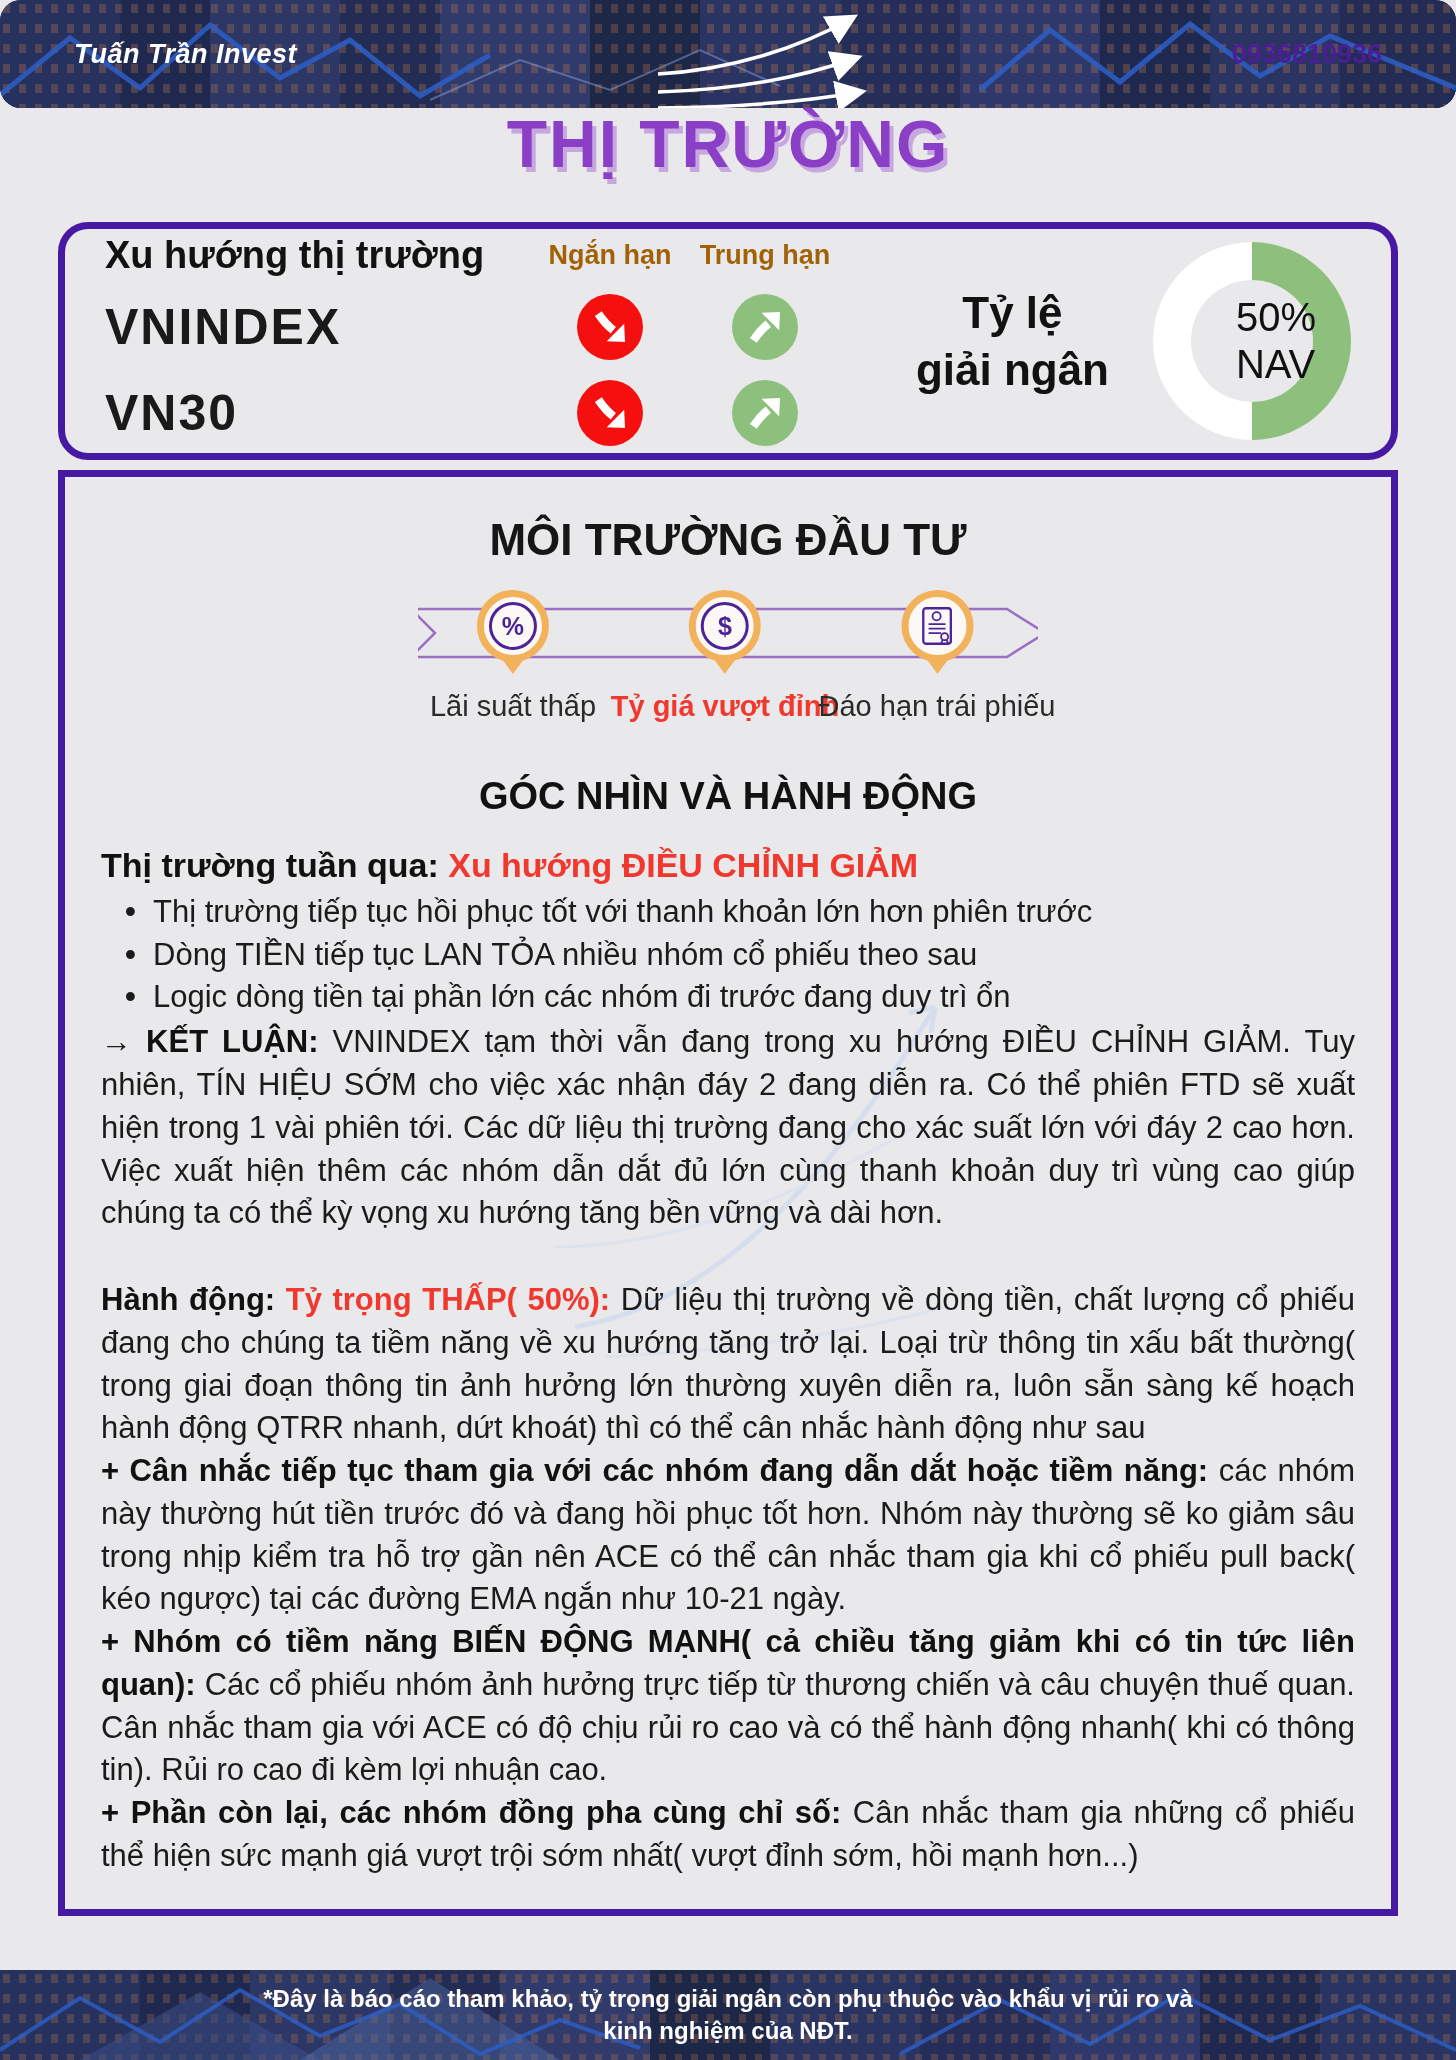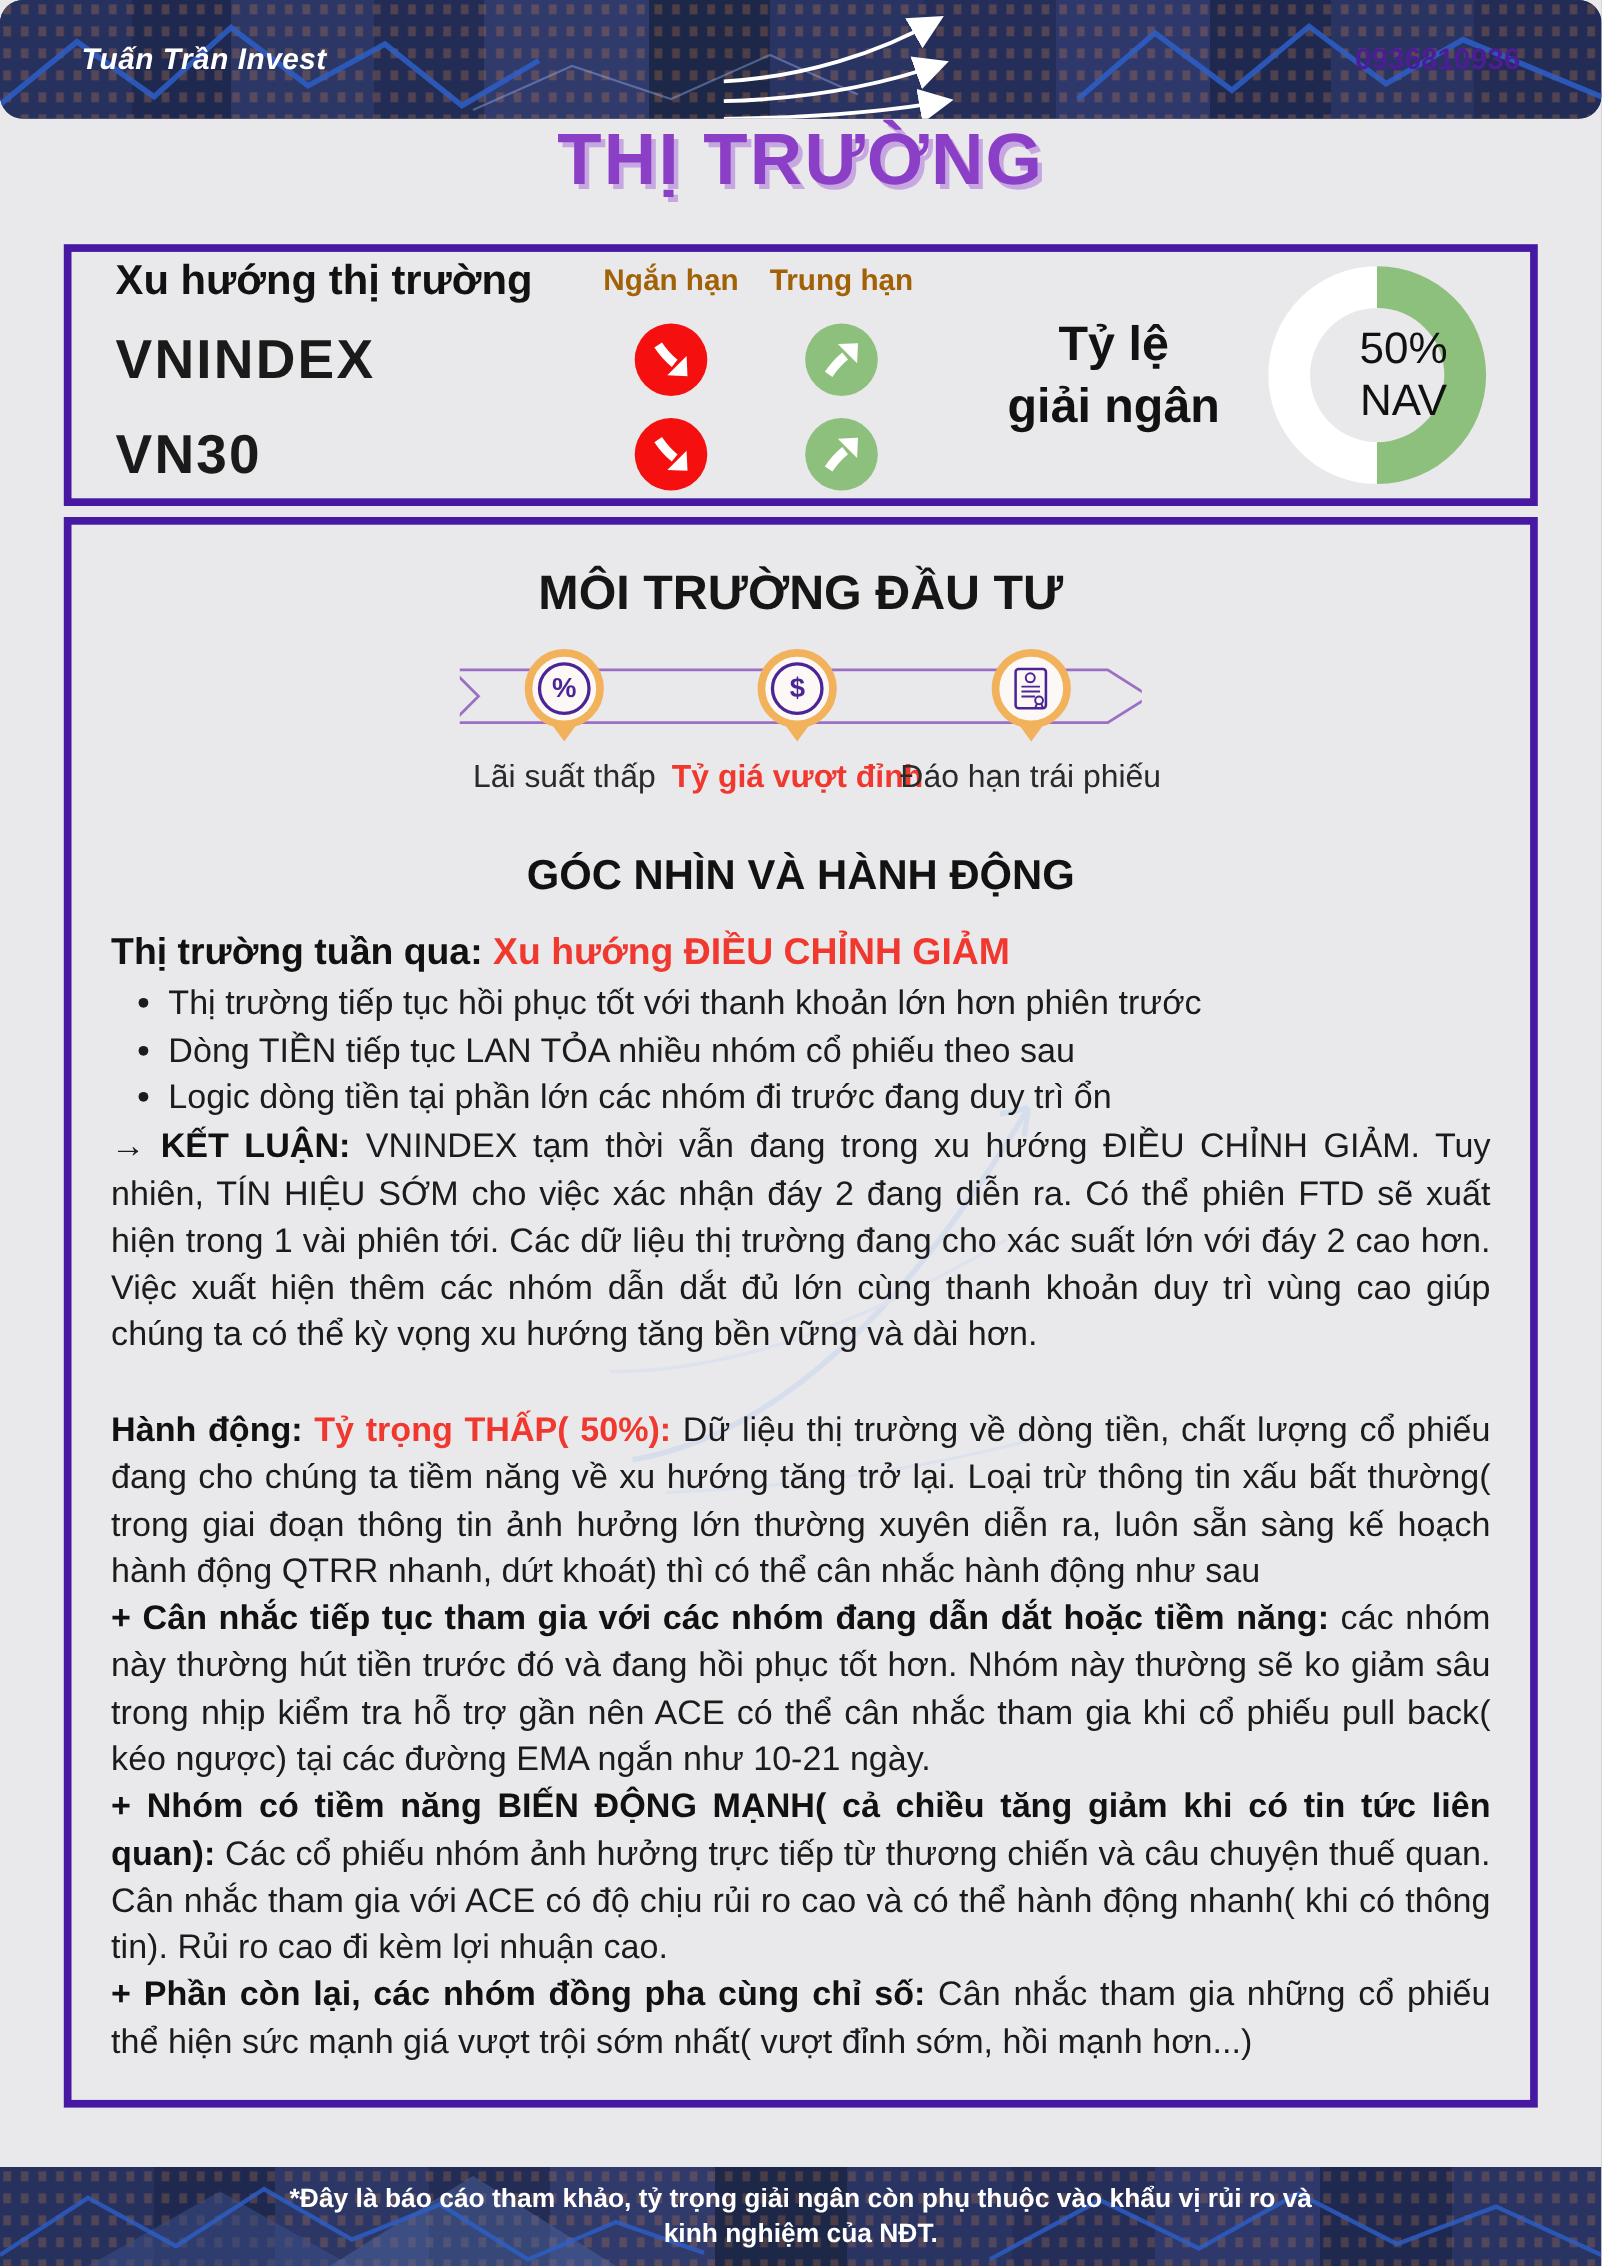--- a/index.html
+++ b/index.html
@@ -20,41 +20,41 @@
          line-height:1.35;text-align:center;}
 
   
   .page-title{position:absolute;top:106px;left:0;width:100%;text-align:center;
         font-size:66px;font-weight:800;color:#8a3fc6;letter-spacing:2px;
         text-shadow:4px 5px 0 #c7a7e0;}
 
   
   .main-frame{position:absolute;left:58px;right:58px;border:7px solid #4718a2;
         box-sizing:border-box;background:#e9e8ea;}
-  .trend-box{top:222px;height:238px;display:flex;align-items:center;padding:0 26px 0 40px;}
+  .trend-box{top:222px;height:238px;display:flex;align-items:center;padding:0 26px 0 40px;border-radius:30px;}
   .trend-grid{display:grid;grid-template-columns:430px 150px 160px;
         grid-template-rows:58px 86px 86px;align-items:center;}
   .trend-title{font-size:38px;font-weight:800;color:#121212;}
   .col-head{font-size:27px;font-weight:700;color:#a16207;text-align:center;}
   .idx-name{font-size:50px;font-weight:600;color:#1a1a1a;letter-spacing:2px;}
   .dir-cell{display:flex;justify-content:center;}
   .dir{width:66px;height:66px;border-radius:50%;display:flex;align-items:center;justify-content:center;}
   .dir.down{background:#f50f0f;}
   .dir.up{background:#8dc07c;}
   .dir svg{width:40px;height:40px;}
   .dir.down svg{transform:scaleY(-1);}
   .dir path{stroke:#fff;stroke-width:5;fill:none;}
   .dir polygon{fill:#fff;}
   .alloc{flex:1;display:flex;align-items:center;justify-content:flex-end;gap:44px;padding-right:14px;}
   .alloc-label{font-size:44px;font-weight:800;color:#121212;text-align:center;line-height:1.3;}
   .donut{width:198px;height:198px;border-radius:50%;position:relative;
         display:flex;align-items:center;justify-content:center;flex:0 0 auto;}
   .donut::before{content:"";position:absolute;inset:38px;background:#e9e8ea;border-radius:50%;}
   .donut-text{position:relative;font-size:40px;font-weight:500;color:#111;
-        text-align:center;line-height:1.18;margin-left:48px;}
+        text-align:left;line-height:1.18;margin-left:48px;}
 
   
   .env-box{top:470px;height:1446px;padding:24px 22px 10px 22px;}
   .env-title{text-align:center;font-size:44px;font-weight:800;color:#161616;margin:14px 0 16px;}
   .ribbon-wrap{position:relative;width:620px;height:168px;margin:0 auto;}
   .ribbon-svg{position:absolute;left:0;top:26px;width:620px;height:52px;}
   .env-item{position:absolute;top:9px;transform:translateX(-50%);text-align:center;z-index:2;}
   .env-circle{width:58px;height:58px;border:7px solid #f2b25c;border-radius:50%;
         background:#fcf8f5;display:flex;align-items:center;justify-content:center;margin:0 auto;}
   .icon-ring{width:42px;height:42px;border:3px solid #4b2596;border-radius:50%;

